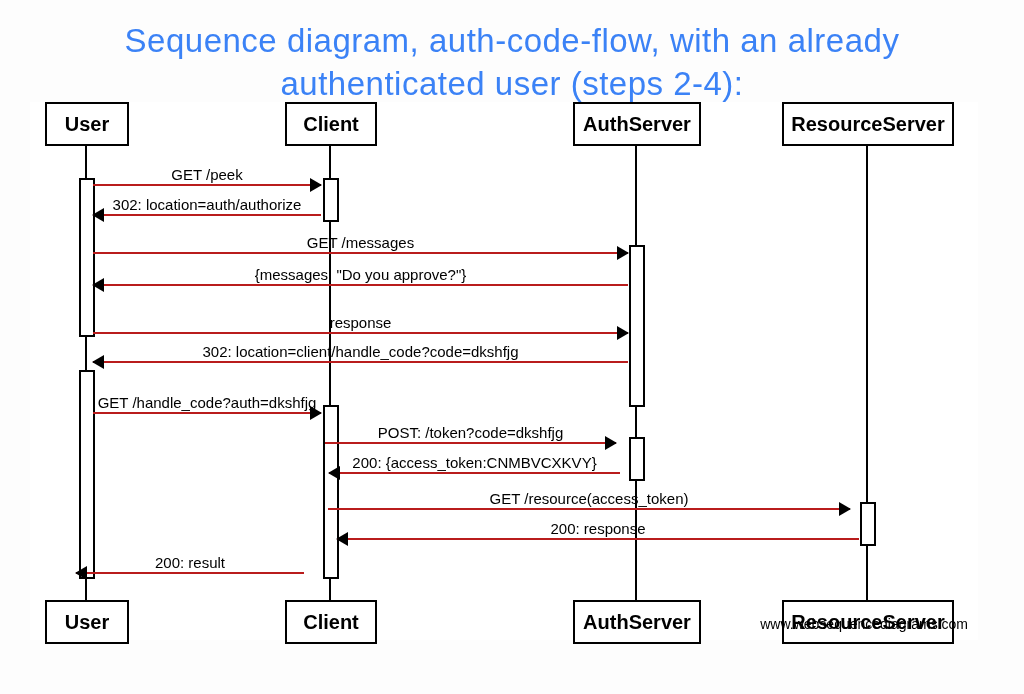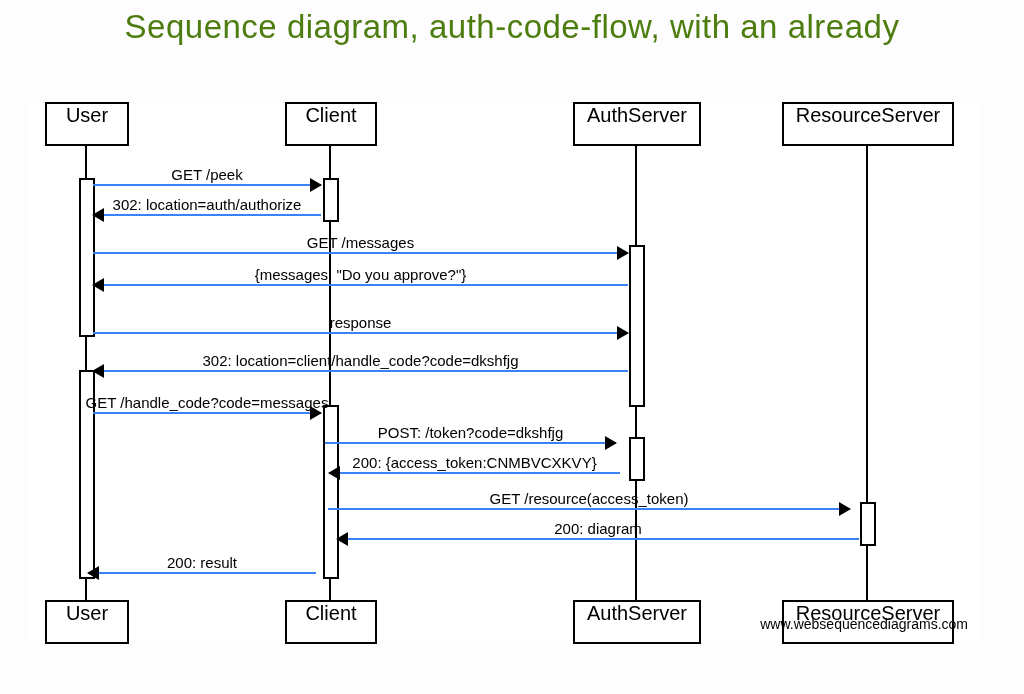--- a/index.html
+++ b/index.html
@@ -5,62 +5,63 @@
 html,body{margin:0;padding:0}
 body{
   width:1024px;height:694px;
   background:#fdfdfd;
   font-family:Arial,Helvetica,sans-serif;
   position:relative;overflow:hidden;
 }
 .title{
   font-family:"Trebuchet MS","Segoe UI",Arial,sans-serif;
   font-size:33px;font-weight:400;
-  color:#4d7c0f;letter-spacing:.5px;
+  color:#3b82f6;letter-spacing:.5px;
   text-align:center;line-height:1.3;
-  padding:6px 40px 0;
+  padding:20px 40px 0;
 }
 .title .line2{display:block}
 .diagram{
   position:absolute;left:30px;top:102px;
   width:948px;height:538px;
   background:#fff;
 }
 
 .pbox{
   position:absolute;border:2px solid #000;background:#fff;
-  height:40px;display:flex;align-items:flex-start;justify-content:center;
-  font-size:20px;color:#000;
+  height:40px;display:flex;align-items:center;justify-content:center;
+  font-size:20px;color:#000;font-weight:bold;
 }
 
 .life{position:absolute;top:40px;bottom:40px;width:2px;background:#000}
 
 .act{position:absolute;width:12px;background:#fff;border:2px solid #000}
 
-.msg{position:absolute;height:2px;background:#3b82f6}
+.msg{position:absolute;height:2px;background:#b91c1c}
 .msg .head{
   position:absolute;width:0;height:0;top:-6px;
   border-top:7px solid transparent;border-bottom:7px solid transparent;
 }
 .msg.right .head{right:-1px;border-left:12px solid #000}
 .msg.left  .head{left:-1px;border-right:12px solid #000}
 .msg .label{
   position:absolute;bottom:3px;left:50%;transform:translateX(-50%);
   white-space:nowrap;font-size:15px;color:#000;background:transparent;
 }
 .footer{
   position:absolute;right:10px;bottom:8px;
   font-size:14px;color:#000;
 }
 </style>
 </head>
 <body>
 
 <div class="title">
   <span>Sequence diagram, auth-code-flow, with an already</span>
+  <span class="line2">authenticated user (steps 2-4):</span>
 </div>
 
 <div class="diagram">
 
   <div class="life" style="left:55px"></div>
   <div class="life" style="left:299px"></div>
   <div class="life" style="left:605px"></div>
   <div class="life" style="left:836px"></div>
 
   <div class="pbox" style="left:15px;top:0;width:80px">
@@ -110,43 +111,43 @@
       <span class="head"></span>
   </div>
   <div class="msg left" style="left:63px;top:182px;width:535px">
     <span class="label">{messages: "Do you approve?"}</span>
       <span class="head"></span>
   </div>
   <div class="msg right" style="left:63px;top:230px;width:535px">
     <span class="label">response</span>
       <span class="head"></span>
   </div>
-  <div class="msg left" style="left:63px;top:268px;width:535px">
+  <div class="msg left" style="left:63px;top:259px;width:535px">
     <span class="label">302: location=client/handle_code?code=dkshfjg</span>
       <span class="head"></span>
   </div>
   <div class="msg right" style="left:63px;top:310px;width:228px">
-    <span class="label">GET /handle_code?code=messages</span>
+    <span class="label">GET /handle_code?auth=dkshfjg</span>
       <span class="head"></span>
   </div>
   <div class="msg right" style="left:295px;top:340px;width:291px">
     <span class="label">POST: /token?code=dkshfjg</span>
       <span class="head"></span>
   </div>
   <div class="msg left" style="left:299px;top:370px;width:291px">
     <span class="label">200: {access_token:CNMBVCXKVY}</span>
       <span class="head"></span>
   </div>
   <div class="msg right" style="left:298px;top:406px;width:522px">
     <span class="label">GET /resource(access_token)</span>
       <span class="head"></span>
   </div>
   <div class="msg left" style="left:307px;top:436px;width:522px">
-    <span class="label">200: diagram</span>
+    <span class="label">200: response</span>
       <span class="head"></span>
   </div>
-  <div class="msg left" style="left:58px;top:470px;width:228px">
+  <div class="msg left" style="left:46px;top:470px;width:228px">
     <span class="label">200: result</span>
       <span class="head"></span>
   </div>
 
   <div class="footer">www.websequencediagrams.com</div>
 </div>
 
 </body></html>

